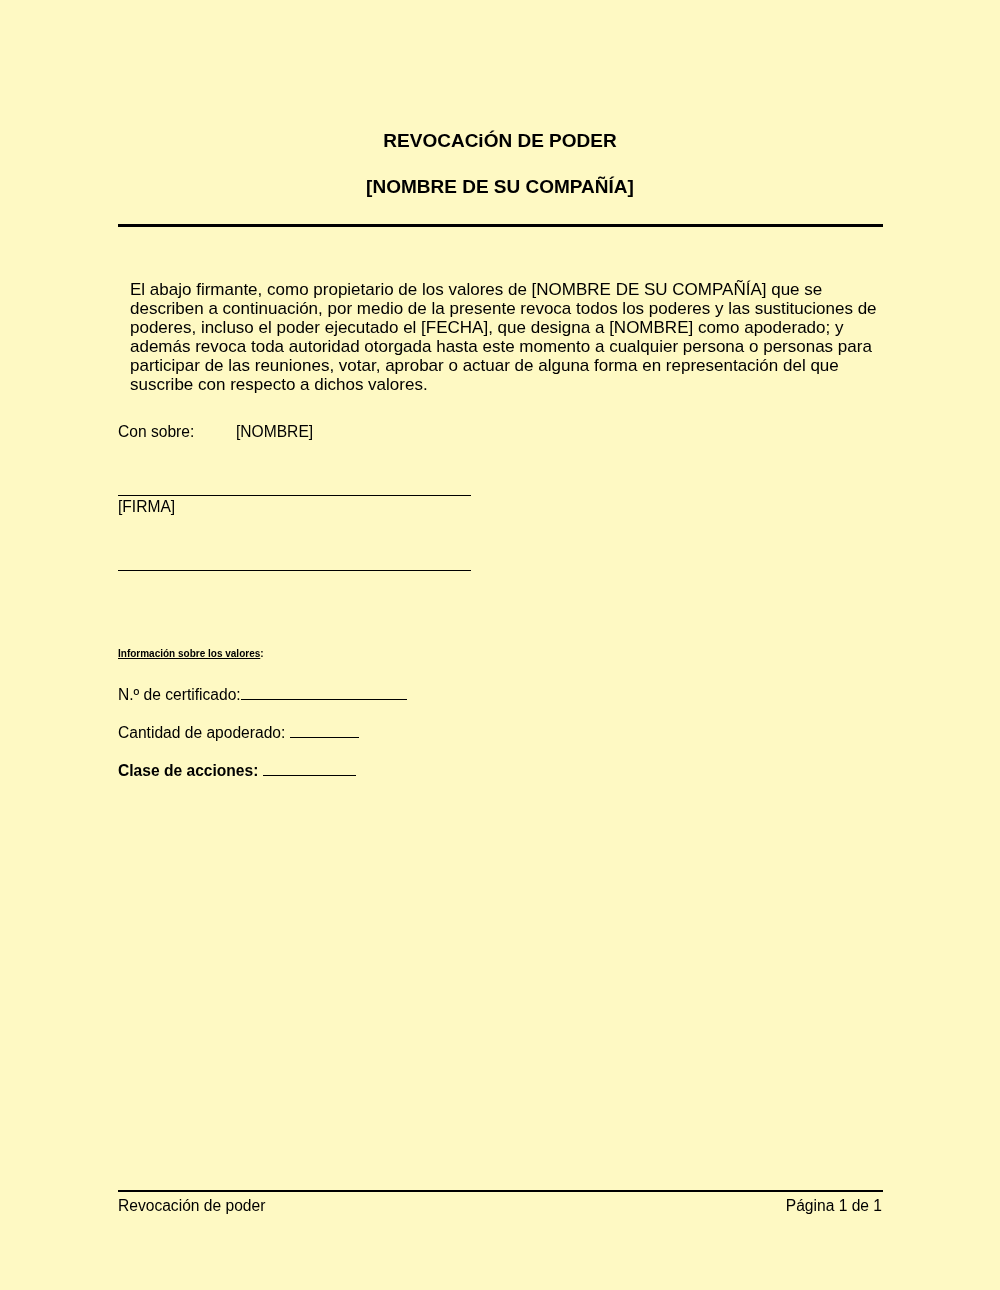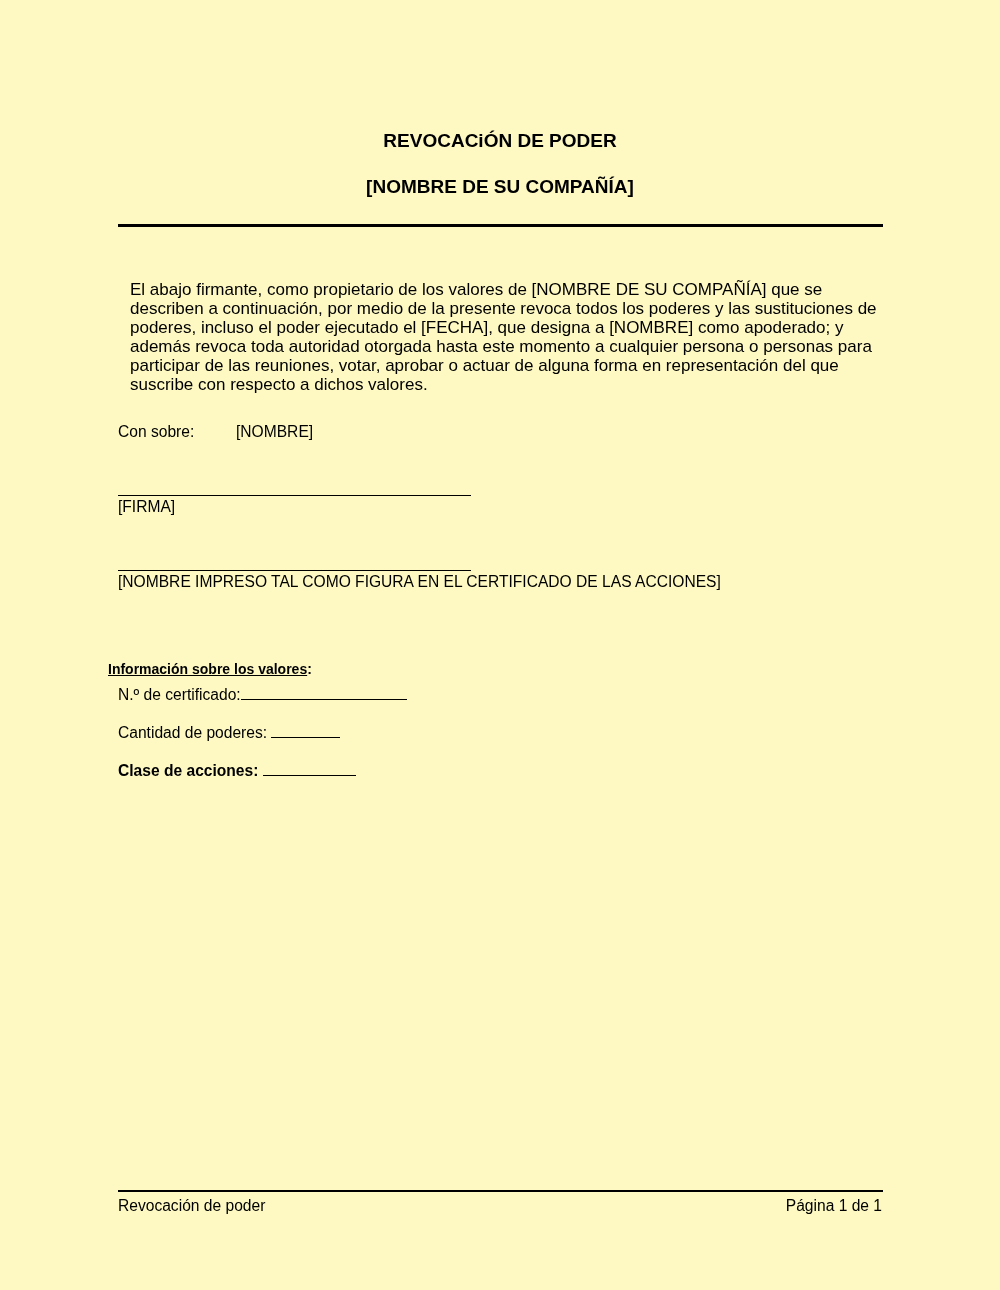--- a/index.html
+++ b/index.html
@@ -11,21 +11,21 @@
     .rule-top { position: absolute; left: 118px; width: 765px; top: 224px; height: 3px; background: #000; }
     .body-text { position: absolute; left: 118px; top: 280px; width: 770px; font-size: 17px; line-height: 19px; margin-left: 12px; }
     .date-row { position: absolute; left: 118px; top: 423px; font-size: 15.6px; }
     .date-label { display: inline-block; width: 118px; }
     .sigline { position: absolute; left: 118px; width: 353px; height: 1px; background: #000; }
     .sig1 { top: 495px; }
     .sig2 { top: 570px; }
     .siglabel { position: absolute; left: 118px; font-size: 15.6px; }
     .sl1 { top: 498px; }
     .sl2 { top: 573px; }
-    .section-head { position: absolute; left: 108px; top: 648px; font-size: 14px; font-weight: bold; margin-top: 13px; }
+    .section-head { position: absolute; left: 118px; top: 648px; font-size: 10px; font-weight: bold; }
     .section-head .u { text-decoration: underline; }
     .field { position: absolute; left: 118px; font-size: 15.6px; text-align: center; }
     .f1 { top: 685px; }
     .f2 { top: 723px; }
     .f3 { top: 761px; font-weight: bold; }
     .blank { display: inline-block; border-bottom: 1px solid #000; height: 14px; vertical-align: baseline; }
     .rule-bottom { position: absolute; left: 118px; width: 765px; top: 1190px; height: 2px; background: #000; }
     .footer-left { position: absolute; left: 118px; top: 1197px; font-size: 15.6px; }
     .footer-right { position: absolute; right: 118px; top: 1197px; font-size: 15.6px; }
   </style>
@@ -40,31 +40,30 @@
   <div class="body-text">El abajo firmante, como propietario de los valores de [NOMBRE DE SU COMPAÑÍA] que se describen a continuación, por medio de la presente revoca todos los poderes y las sustituciones de poderes, incluso el poder ejecutado el [FECHA], que designa a [NOMBRE] como apoderado; y además revoca toda autoridad otorgada hasta este momento a cualquier persona o personas para participar de las reuniones, votar, aprobar o actuar de alguna forma en representación del que suscribe con respecto a dichos valores.</div>
 
   <div class="date-row">
     <span class="date-label">Con sobre:</span><span>[NOMBRE]</span>
   </div>
 
   <div class="sigline sig1"></div>
   <div class="siglabel sl1">[FIRMA]</div>
 
   <div class="sigline sig2"></div>
-  <div class="siglabel sl2">[NOMBRE IMPRESO TAL COMO FIGURA EN EL CERTIFICADO DE LAS ACCIONES]</div>
 
   <div class="section-head">
     <span class="u">Información sobre los valores</span><span>:</span>
   </div>
 
   <div class="field f1">
     <span>N.º de certificado:</span><span class="blank" style="width:166px"></span>
   </div>
   <div class="field f2">
-    <span style="white-space:pre">Cantidad de poderes: </span><span class="blank" style="width:69px"></span>
+    <span style="white-space:pre">Cantidad de apoderado: </span><span class="blank" style="width:69px"></span>
   </div>
   <div class="field f3">
     <span style="white-space:pre">Clase de acciones: </span><span class="blank" style="width:93px"></span>
   </div>
 
   <div class="rule-bottom"></div>
   <div class="footer-left">Revocación de poder</div>
   <div class="footer-right">Página 1 de 1</div>
 </div>
 

